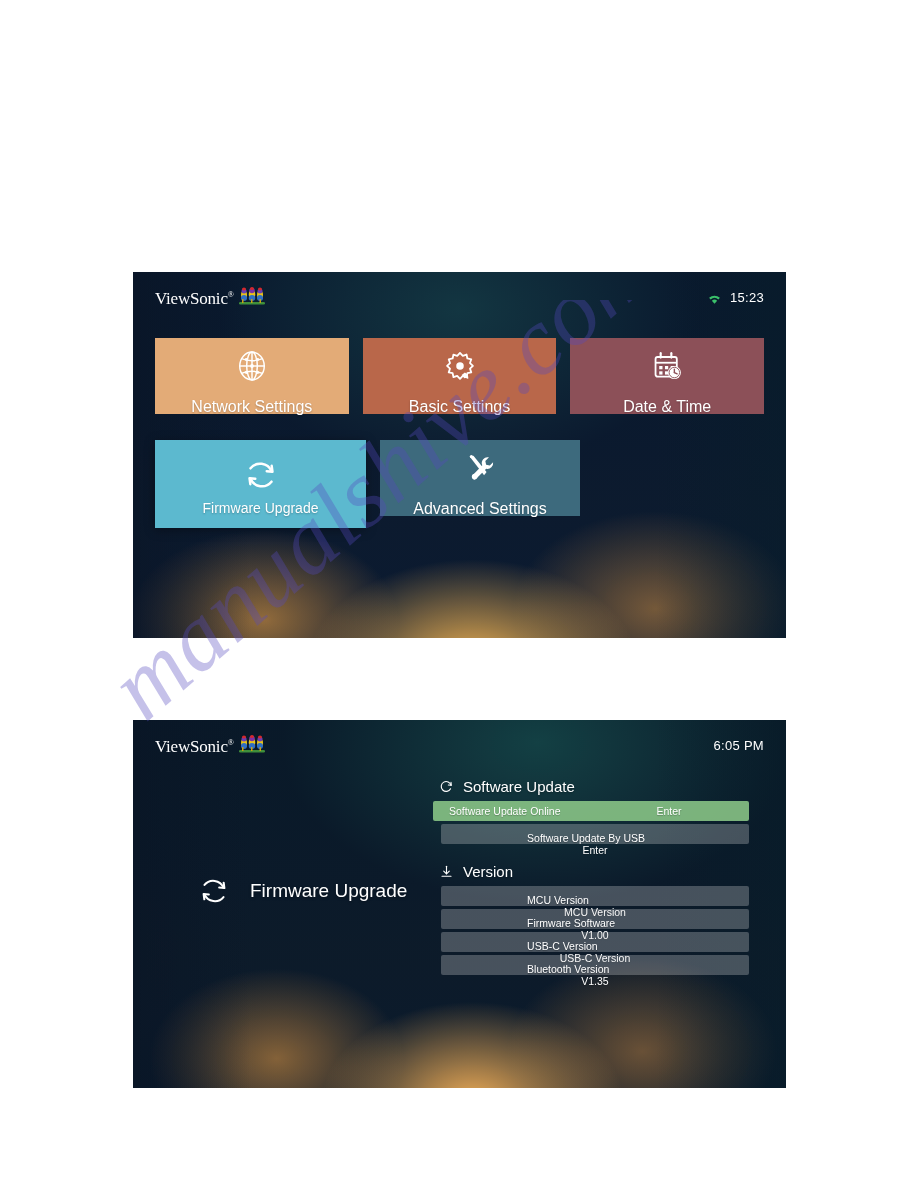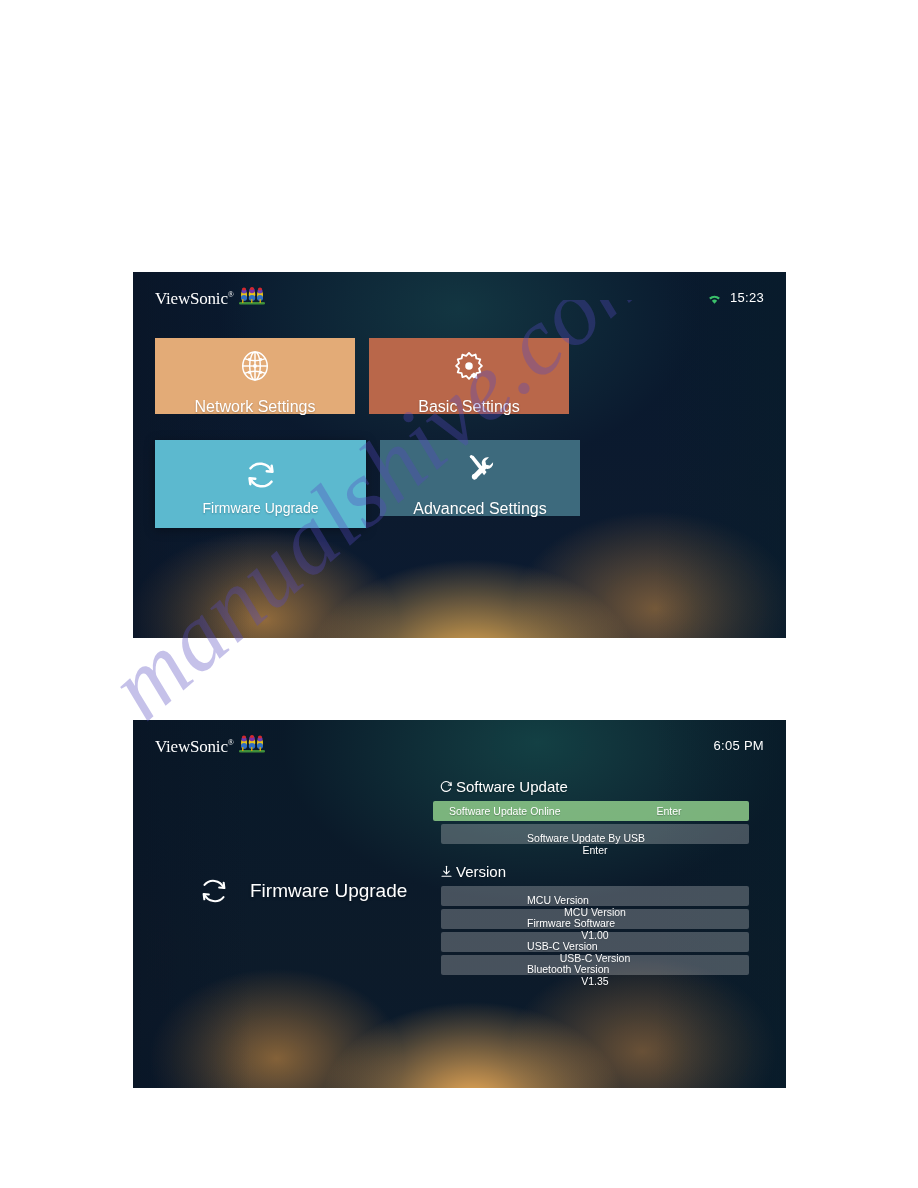--- a/index.html
+++ b/index.html
@@ -178,21 +178,21 @@
 
   .fw-panel {
     position: absolute;
     left: 300px;
     top: 58px;
     width: 316px;
   }
   .section-head {
     display: flex;
     align-items: center;
-    gap: 2px;
+    gap: 9px;
     margin-bottom: 6px;
     padding-left: 6px;
   }
   .section-head-icon { width: 15px; height: 15px; }
   .section-head-text {
     color: #ffffff;
     font-size: 15px;
     text-shadow: 0 1px 2px rgba(0,0,0,0.3);
   }
 
@@ -300,20 +300,40 @@
             <span class="tile-icon">
               <svg viewBox="0 0 44 44" width="36" height="36">
                 <path d="M22 6 l3.4 3.6 4.6 -1.6 1 4.8 4.8 1 -1.6 4.6 3.6 3.4 -3.6 3.4 1.6 4.6 -4.8 1 -1 4.8 -4.6 -1.6 -3.4 3.6 -3.4 -3.6 -4.6 1.6 -1 -4.8 -4.8 -1 1.6 -4.6 -3.6 -3.4 3.6 -3.4 -1.6 -4.6 4.8 -1 1 -4.8 4.6 1.6 Z" fill="none" stroke="#ffffff" stroke-width="2.2" stroke-linejoin="round"></path>
                 <circle cx="22" cy="22" r="4.6" fill="#ffffff"></circle>
                 <path d="M28 30 q5 3 4 8 q-3 -2 -5 -1 q-1 -3 -3 -4 Z" fill="#ffffff"></path>
               </svg>
             </span>
             <span class="tile-label">Basic Settings</span>
           </div>
 
+          <div class="tile" style="background:#8c5058;">
+            <span class="tile-icon">
+              <svg viewBox="0 0 44 44" width="36" height="36">
+                <rect x="8" y="11" width="26" height="24" rx="2.5" fill="none" stroke="#ffffff" stroke-width="2.2"></rect>
+                <line x1="8" y1="18" x2="34" y2="18" stroke="#ffffff" stroke-width="2.2"></line>
+                <rect x="13" y="5" width="2.6" height="8" rx="1.3" fill="#ffffff"></rect>
+                <rect x="26" y="5" width="2.6" height="8" rx="1.3" fill="#ffffff"></rect>
+                <rect x="12.5" y="22" width="4" height="4" fill="#ffffff"></rect>
+                <rect x="19.5" y="22" width="4" height="4" fill="#ffffff"></rect>
+                <rect x="26.5" y="22" width="4" height="4" fill="#ffffff"></rect>
+                <rect x="12.5" y="28.5" width="4" height="4" fill="#ffffff"></rect>
+                <rect x="19.5" y="28.5" width="4" height="4" fill="#ffffff"></rect>
+                <circle cx="31" cy="30" r="8" fill="#ffffff"></circle>
+                <circle cx="31" cy="30" r="6.4" fill="none" stroke="#8c5058" stroke-width="1.1"></circle>
+                <line x1="31" y1="30" x2="31" y2="25.8" stroke="#8c5058" stroke-width="1.7" stroke-linecap="round"></line>
+                <line x1="31" y1="30" x2="34.4" y2="31.6" stroke="#8c5058" stroke-width="1.7" stroke-linecap="round"></line>
+              </svg>
+            </span>
+            <span class="tile-label">Date &amp; Time</span>
+          </div>
         </div>
 
         <div class="tile-row row2">
 
           <div class="tile focused" style="background:#5cb9cf;">
             <span class="tile-icon">
               <svg viewBox="0 0 44 44" width="42" height="42" fill="none" stroke="#ffffff" stroke-width="2.6" stroke-linecap="round">
                 <path d="M33 18 A13 13 0 0 0 11 15"></path>
                 <path d="M11 26 A13 13 0 0 0 33 29"></path>
                 <path d="M28 18 L34 18.6 L33.2 12.4" stroke-linejoin="round"></path>

